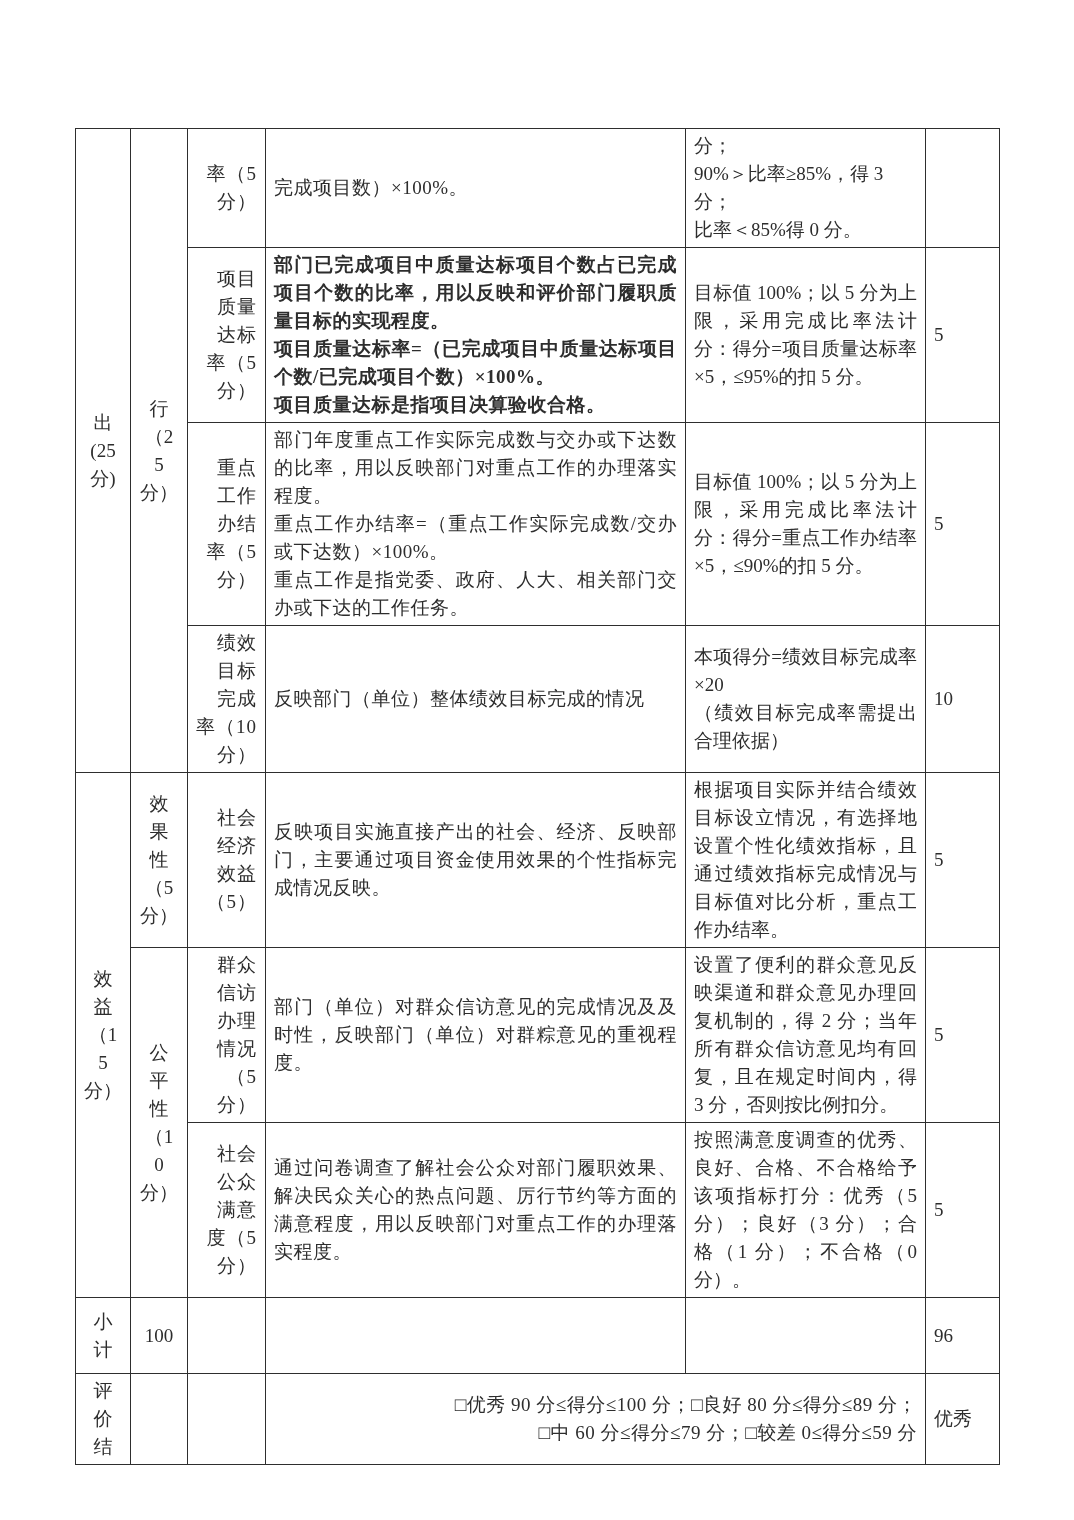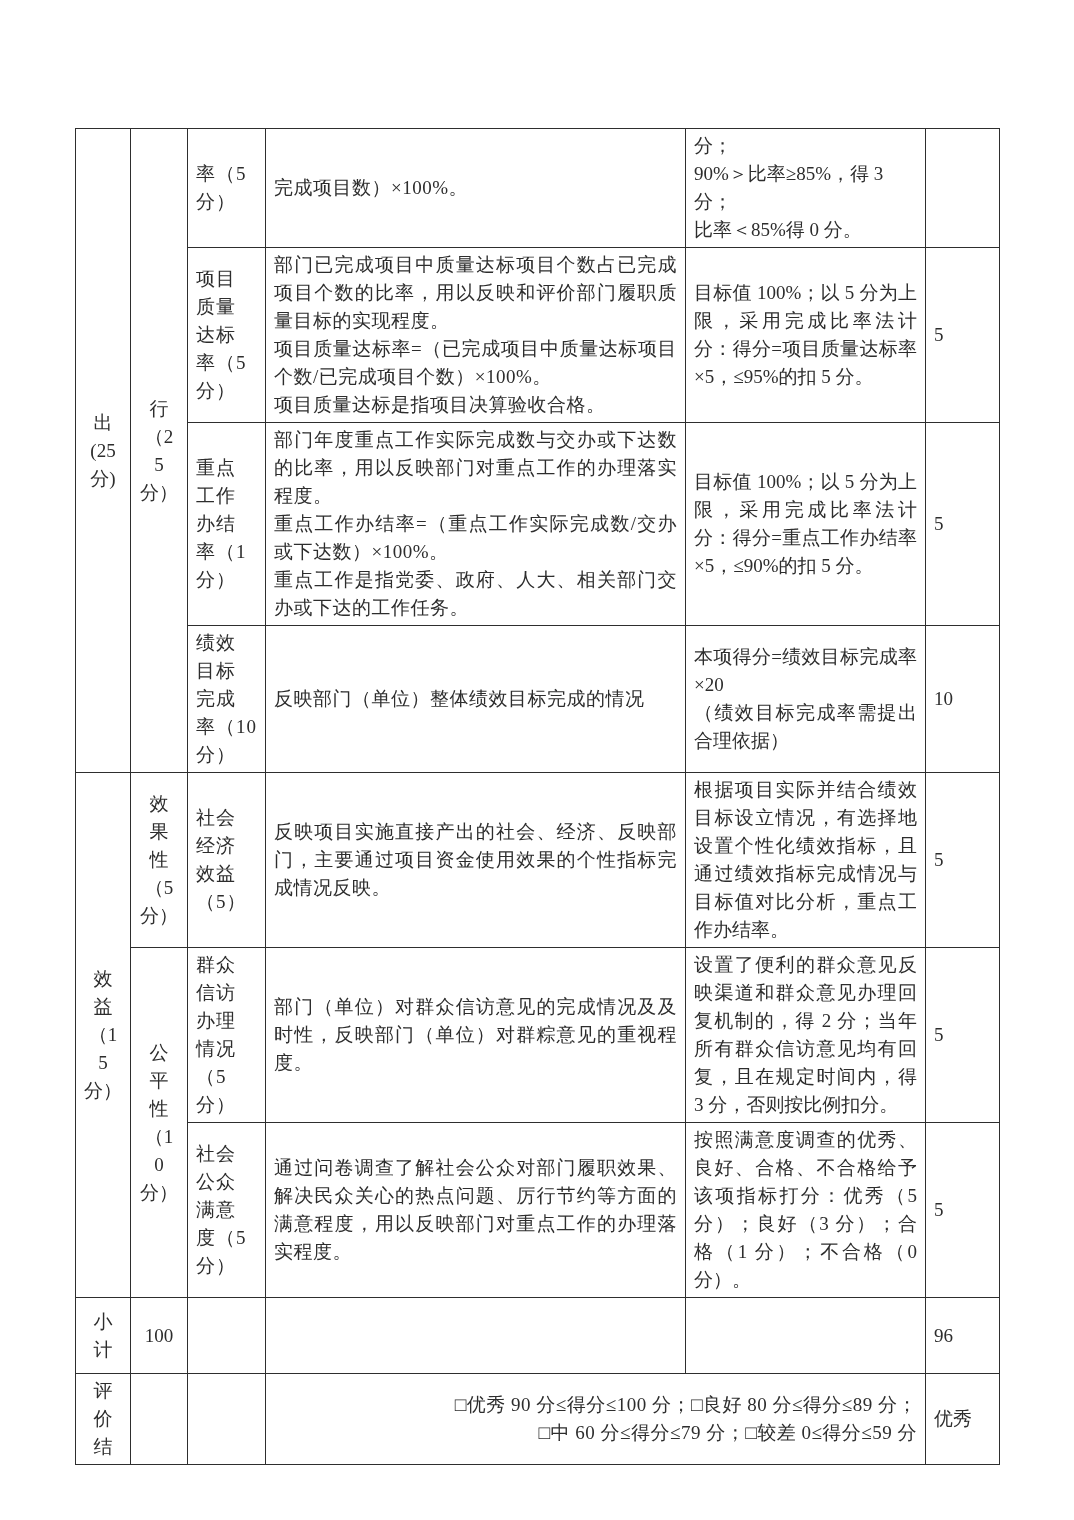--- a/index.html
+++ b/index.html
@@ -24,26 +24,26 @@
     border: 1.5px solid #2e2e2e;
     font-size: 19px;
     line-height: 28px;
     vertical-align: middle;
     white-space: pre-line;
     padding: 3px 8px;
     box-sizing: border-box;
     overflow: hidden;
   }
   td.c1, td.c2 { text-align: center; padding-left: 2px; padding-right: 2px; }
-  td.c3 { text-align: left; padding-left: 11px; padding-right: 4px; letter-spacing: 1px; }
+  td.c3 { text-align: right; padding-left: 11px; padding-right: 4px; letter-spacing: 1px; }
   td.c4 { text-align: justify; padding-left: 10px; padding-right: 10px; letter-spacing: 0.5px; }
   td.c5 { text-align: justify; padding-left: 9px; padding-right: 8px; }
   td.c6 { text-align: left; padding-left: 9px; }
   td.vtop { vertical-align: top; }
-  td.tight { line-height: 23.5px; }
+  td.tight { line-height: 23.5px; font-weight: bold; }
   td.mtight { line-height: 24.5px; }
   tr.r1 { height: 119px; }
   tr.r2 { height: 143px; }
   tr.r3 { height: 195px; }
   tr.r4 { height: 142px; }
   tr.r5 { height: 171px; }
   tr.r6 { height: 170px; }
   tr.r7 { height: 149px; }
   tr.r8 { height: 76px; }
   tr.r9 { height: 86px; }
@@ -89,21 +89,21 @@
         <td class="c4 vtop tight">部门已完成项目中质量达标项目个数占已完成项目个数的比率，用以反映和评价部门履职质量目标的实现程度。
 项目质量达标率=（已完成项目中质量达标项目个数/已完成项目个数）×100%。
 项目质量达标是指项目决算验收合格。</td>
         <td class="c5">目标值 100%；以 5 分为上限，采用完成比率法计分：得分=项目质量达标率×5，≤95%的扣 5 分。</td>
         <td class="c6">5</td>
       </tr>
       <tr class="r3">
         <td class="c3">重点
 工作
 办结
-率（1
+率（5
 分）</td>
         <td class="c4">部门年度重点工作实际完成数与交办或下达数的比率，用以反映部门对重点工作的办理落实程度。
 重点工作办结率=（重点工作实际完成数/交办或下达数）×100%。
 重点工作是指党委、政府、人大、相关部门交办或下达的工作任务。</td>
         <td class="c5">目标值 100%；以 5 分为上限，采用完成比率法计分：得分=重点工作办结率×5，≤90%的扣 5 分。</td>
         <td class="c6">5</td>
       </tr>
       <tr class="r4">
         <td class="c3">绩效
 目标

